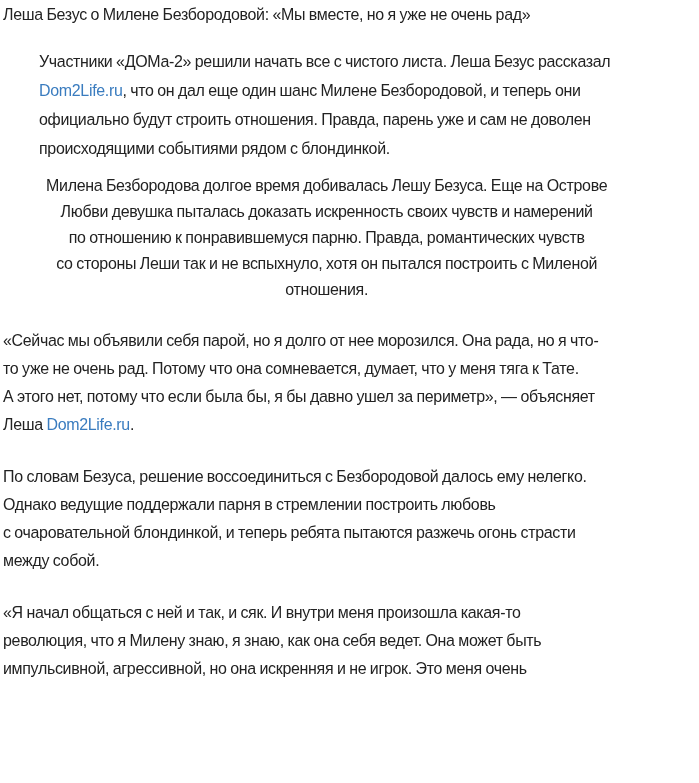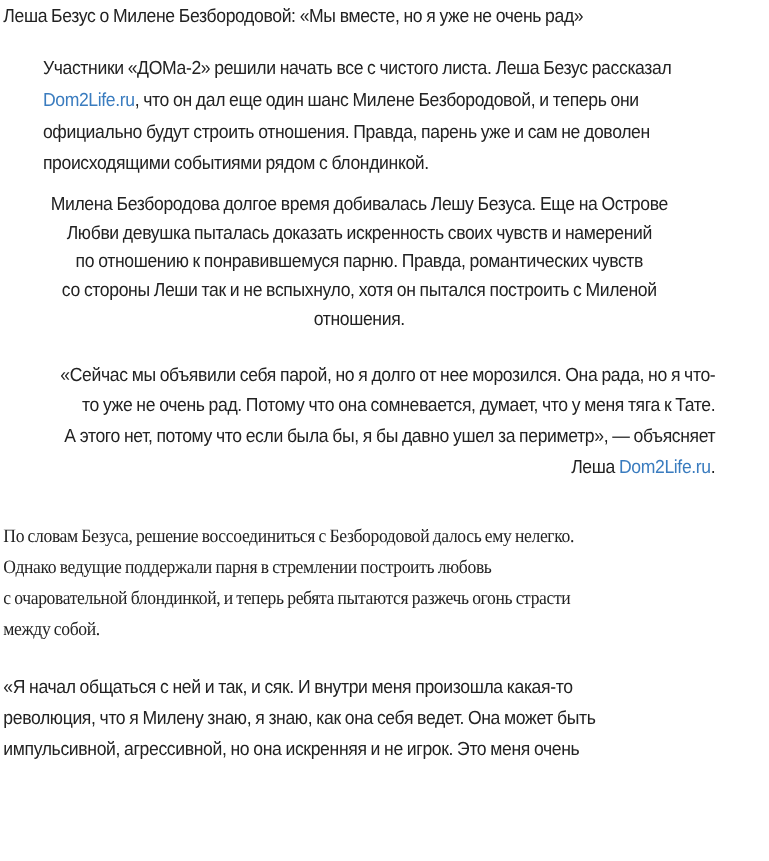--- a/index.html
+++ b/index.html
@@ -60,28 +60,28 @@
 
   <div style="margin-top:9px;text-align:center;">
     <span class="line" style="height:26px;line-height:26px;">Милена Безбородова долгое время добивалась Лешу Безуса. Еще на Острове</span>
     <span class="line" style="height:26px;line-height:26px;">Любви девушка пыталась доказать искренность своих чувств и намерений</span>
     <span class="line" style="height:26px;line-height:26px;">по отношению к понравившемуся парню. Правда, романтических чувств</span>
     <span class="line" style="height:26px;line-height:26px;">со стороны Леши так и не вспыхнуло, хотя он пытался построить с Миленой</span>
     <span class="line" style="height:26px;line-height:26px;">отношения.</span>
   </div>
 
 
-  <div style="margin-top:24px;text-align:right;">
+  <div style="margin-top:24px;">
     <span class="line" style="height:28px;line-height:28px;">«Сейчас мы объявили себя парой, но я долго от нее морозился. Она рада, но я что-</span>
     <span class="line" style="height:28px;line-height:28px;">то уже не очень рад. Потому что она сомневается, думает, что у меня тяга к Тате.</span>
     <span class="line" style="height:28px;line-height:28px;">А этого нет, потому что если была бы, я бы давно ушел за периметр», — объясняет</span>
     <span class="line" style="height:28px;line-height:28px;"><span>Леша </span><a class="link">Dom2Life.ru</a><span>.</span></span>
   </div>
 
-  <div style="margin-top:36px;font-family:Liberation Serif, serif;">
+  <div style="margin-top:24px;">
     <span class="line" style="height:28px;line-height:28px;">По словам Безуса, решение воссоединиться с Безбородовой далось ему нелегко.</span>
     <span class="line" style="height:28px;line-height:28px;">Однако ведущие поддержали парня в стремлении построить любовь</span>
     <span class="line" style="height:28px;line-height:28px;">с очаровательной блондинкой, и теперь ребята пытаются разжечь огонь страсти</span>
     <span class="line" style="height:28px;line-height:28px;">между собой.</span>
   </div>
 
   <div style="margin-top:24px;">
     <span class="line" style="height:28px;line-height:28px;">«Я начал общаться с ней и так, и сяк. И внутри меня произошла какая-то</span>
     <span class="line" style="height:28px;line-height:28px;">революция, что я Милену знаю, я знаю, как она себя ведет. Она может быть</span>
     <span class="line" style="height:28px;line-height:28px;">импульсивной, агрессивной, но она искренняя и не игрок. Это меня очень</span>

